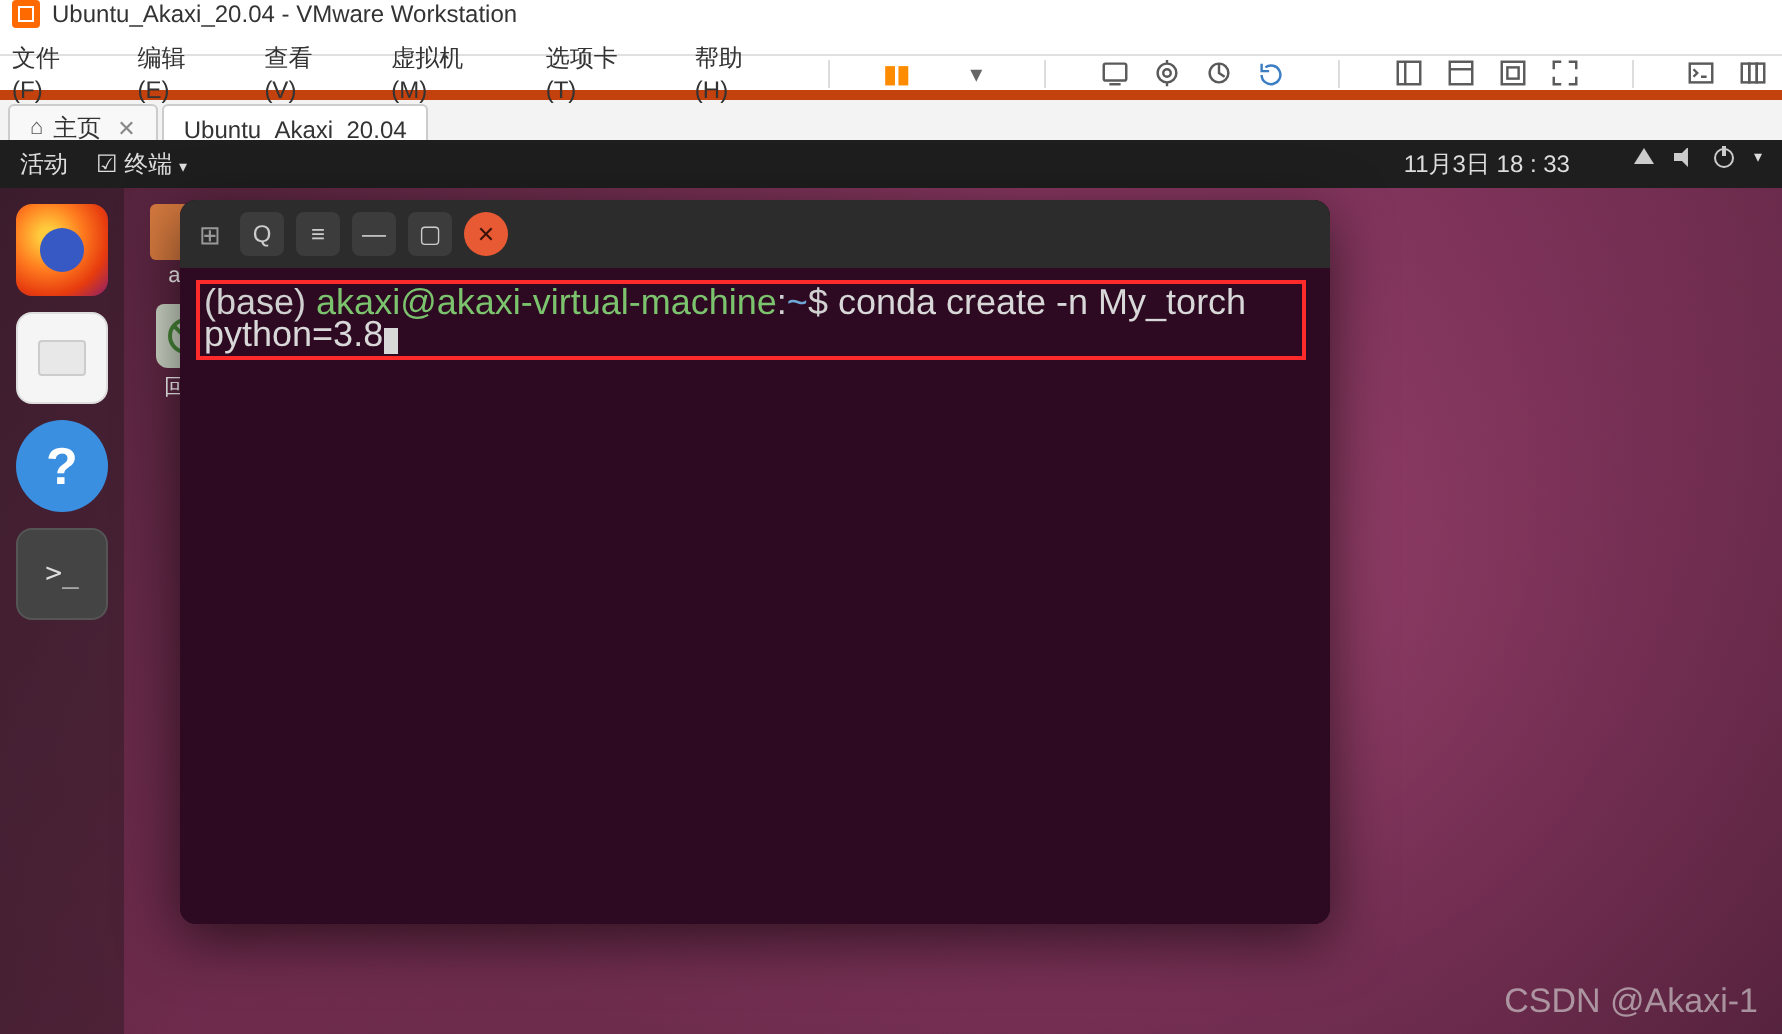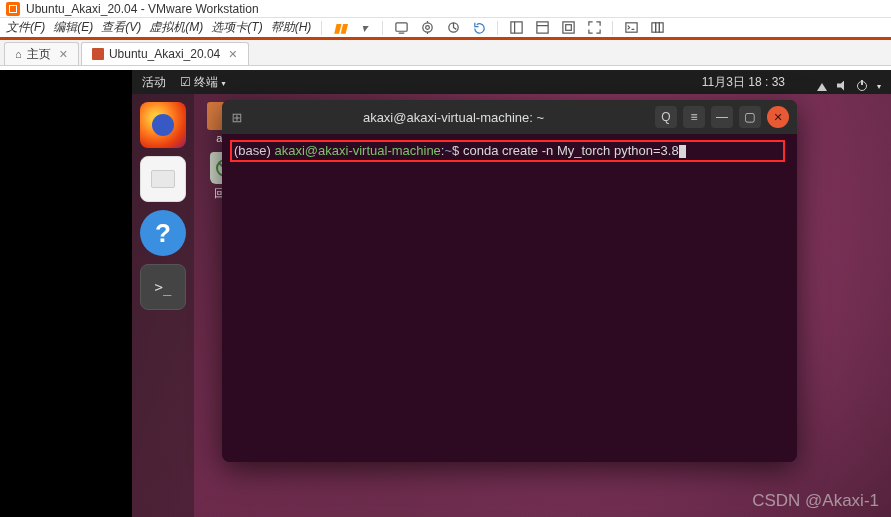--- a/index.html
+++ b/index.html
@@ -1,52 +1,52 @@
 <!DOCTYPE html>
 <html><head>
 <meta charset="utf-8">
 <style>
 * { margin:0; padding:0; box-sizing:border-box; font-family:"Microsoft YaHei",Arial,sans-serif; }
 body { width:891px; height:517px; background:#fff; overflow:hidden; position:relative; }
 
 
-.vm-titlebar { height:18px; background:#fff; display:flex; align-items:center; padding:0 6px; font-size:12px; color:#333; border-bottom:1px solid #e0e0e0;}
+.vm-titlebar { height:28px; background:#fff; display:flex; padding:0 6px; font-size:12px; color:#333; border-bottom:1px solid #e0e0e0;}
 .vm-icon { width:14px; height:14px; background:#ff6a00; border-radius:2px; margin-right:6px; display:inline-block; position:relative;}
 .vm-icon::after{content:"";position:absolute;inset:3px;border:1px solid #fff;}
 
 
-.vm-menubar { height:22px; display:flex; align-items:center; padding:0 6px; font-size:12px; color:#333; gap:8px; border-bottom:3px solid #c2410c;font-style:italic;}
+.vm-menubar { height:22px; display:flex; align-items:center; padding:0 6px; font-size:12px; color:#333; gap:24px; border-bottom:5px solid #c2410c;}
 .vm-menubar .sep{width:1px;height:14px;background:#ddd;margin:0 2px;}
 .vm-menubar .tb-btn{width:16px;height:16px;display:flex;align-items:center;justify-content:center;color:#666;}
 .vm-menubar .orange{color:#ff8c00;font-weight:bold;}
 .vm-menubar .blue{color:#3b7ec4;}
 .vm-menubar .iconset{display:flex;gap:10px;align-items:center;}
 .tb-svg{width:15px;height:15px;stroke:#5a5a5a;stroke-width:1.3;fill:none;}
 
 
 .vm-tabbar { height:26px; background:#f3f3f3; display:flex; align-items:flex-end; border-bottom:1px solid #d0d0d0; padding-left:4px;}
 .vm-tab { height:23px; padding:0 10px; display:flex; align-items:center; font-size:12px; color:#333; background:#f8f8f8; border:1px solid #ccc; border-bottom:none; margin-right:2px; border-radius:3px 3px 0 0; gap:5px;}
-.vm-tab.active{ background:#fff;}
+.vm-tab.active{ background:#fff;flex-direction:column;}
 .vm-tab .home-ic{font-size:11px;color:#555;}
 .vm-tab .vm-cube{width:12px;height:12px;background:#c94f2e;border-radius:1px;}
 .vm-tab .close{color:#888;font-size:11px;margin-left:3px;}
 
 
-.vm-content { position:absolute; top:70px; left:0; right:0; bottom:0; background:#0369a1; display:flex;}
+.vm-content { position:absolute; top:70px; left:0; right:0; bottom:0; background:#0369a1; display:flex;flex-direction:column;}
 .vm-black-left { width:132px; background:#000;}
 .ubuntu-desktop { flex:1; position:relative; background:
   radial-gradient(circle at 70% 50%, #6b2a47 0%, #4a1c33 30%, #2e1320 60%, #1a0b14 100%),
   linear-gradient(135deg,#3b1728 0%,#591f3a 40%,#2a0f1d 100%);
   background-blend-mode:screen;
   overflow:hidden;}
 
 
 .ubu-topbar { height:24px; background:#1e1e1e; color:#ddd; display:flex; align-items:center; font-size:12px; padding:0 10px; justify-content:space-between;}
 .ubu-topbar .left{display:flex;gap:14px;align-items:center;}
-.ubu-topbar .right{display:flex;gap:10px;align-items:flex-end;}
+.ubu-topbar .right{display:flex;gap:10px;align-items:flex-start;}
 .ubu-topbar .tri{font-size:8px;}
 .net-ic{width:0;height:0;border-left:5px solid transparent;border-right:5px solid transparent;border-bottom:8px solid #ccc;}
 .snd-ic{width:10px;height:10px;background:#ccc;clip-path:polygon(0 30%,40% 30%,70% 0,70% 100%,40% 70%,0 70%);}
 .pow-ic{width:10px;height:10px;border:1.5px solid #ccc;border-radius:50%;position:relative;}
 .pow-ic::after{content:"";position:absolute;top:-2px;left:3px;width:2px;height:5px;background:#ccc;}
 
 
 .dock { position:absolute; left:0; top:24px; bottom:0; width:62px; background:rgba(20,20,20,0.35); display:flex; flex-direction:column; align-items:center; padding-top:8px; gap:8px;}
 .dock-item { width:46px; height:46px; border-radius:8px; display:flex; align-items:center; justify-content:center;}
 .dock-item.firefox{background:radial-gradient(circle at 35% 35%,#ffcb3d 10%,#ff7c1f 40%,#e63b0e 70%,#8a1f6d 100%);}
@@ -70,21 +70,21 @@
 .dicon .trash::after{content:"";position:absolute;left:50%;top:38%;transform:translate(-50%,-50%) rotate(45deg);width:7px;height:7px;border-right:2px solid #4a8a3a;border-bottom:2px solid #4a8a3a;}
 
 
 .term-window { position:absolute; left:90px; top:30px; width:575px; height:362px; background:#2d0a22; border-radius:8px; box-shadow:0 8px 30px rgba(0,0,0,0.6); display:flex; flex-direction:column; overflow:hidden;}
 .term-titlebar { height:34px; background:#2c2c2c; display:flex; align-items:center; color:#ddd; font-size:13px; position:relative;}
 .term-titlebar .back{width:30px;text-align:center;color:#999;}
 .term-titlebar .title{flex:1;text-align:center;font-weight:500;}
 .term-titlebar .btns{display:flex;gap:6px;padding-right:8px;align-items:center;}
 .term-titlebar .tbtn{width:22px;height:22px;border-radius:4px;background:#3c3c3c;display:flex;align-items:center;justify-content:center;color:#ccc;font-size:12px;}
 .term-titlebar .close{width:22px;height:22px;border-radius:50%;background:#e85a33;display:flex;align-items:center;justify-content:center;color:#3a120a;font-size:11px;}
-.term-body { flex:1; background:#2d0a22; padding:6px 8px; font-family:"Ubuntu Mono","DejaVu Sans Mono",monospace; font-size:13px; line-height:16px; color:#ddd; position:relative;}
+.term-body { flex:1; background:#2d0a22; padding:6px 8px; font-family:"Ubuntu Mono","DejaVu Sans Mono",monospace; font-size:18px; line-height:16px; color:#ddd; position:relative;}
 .hl-box{border:2px solid #ff2a2a;padding:1px 2px;display:inline-block;width:calc(100% - 4px);}
 .pr-base{color:#d0d0d0;}
 .pr-user{color:#7cc36e;}
 .pr-path{color:#6fa8d6;}
 .pr-cmd{color:#d8d8d8;}
 .cursor{display:inline-block;width:7px;height:13px;background:#d8d8d8;vertical-align:text-bottom;}
 
 
 .watermark{position:absolute;right:12px;bottom:6px;color:rgba(220,220,220,0.6);font-size:17px;}
 </style>
@@ -232,21 +232,20 @@
       </div>
       <div class="dicon">
         <div class="trash"></div>
         <span>回收</span>
       </div>
     </div>
 
     <div class="term-window">
       <div class="term-titlebar">
         <div class="back">⊞</div>
-        <div class="title">akaxi@akaxi-virtual-machine: ~</div>
         <div class="btns">
           <div class="tbtn">
               <span>Q</span>
             </div>
           <div class="tbtn">
               <span>≡</span>
             </div>
           <div class="tbtn">
               <span>―</span>
             </div>

